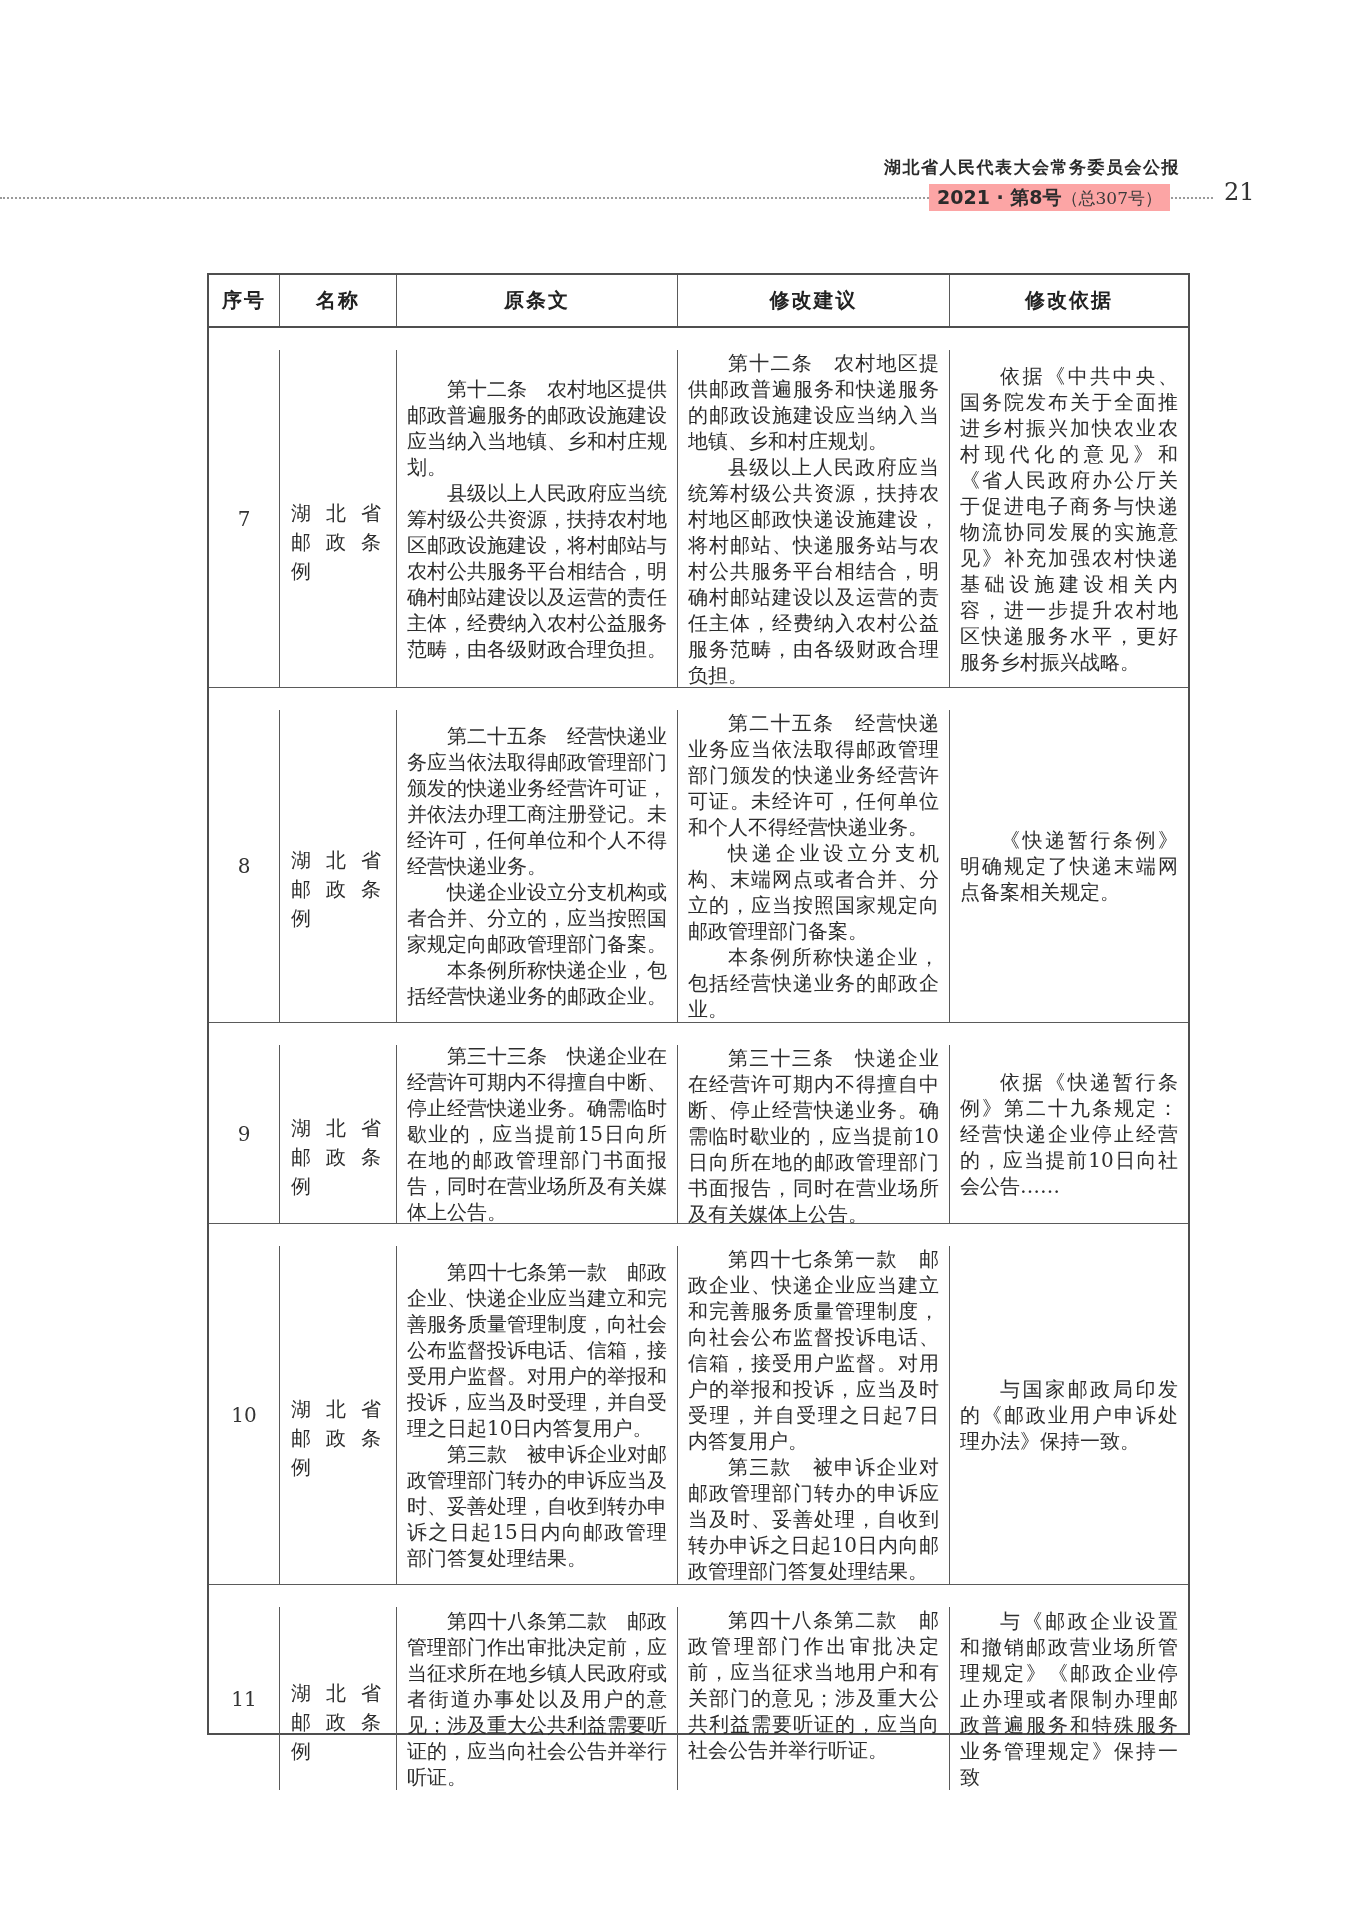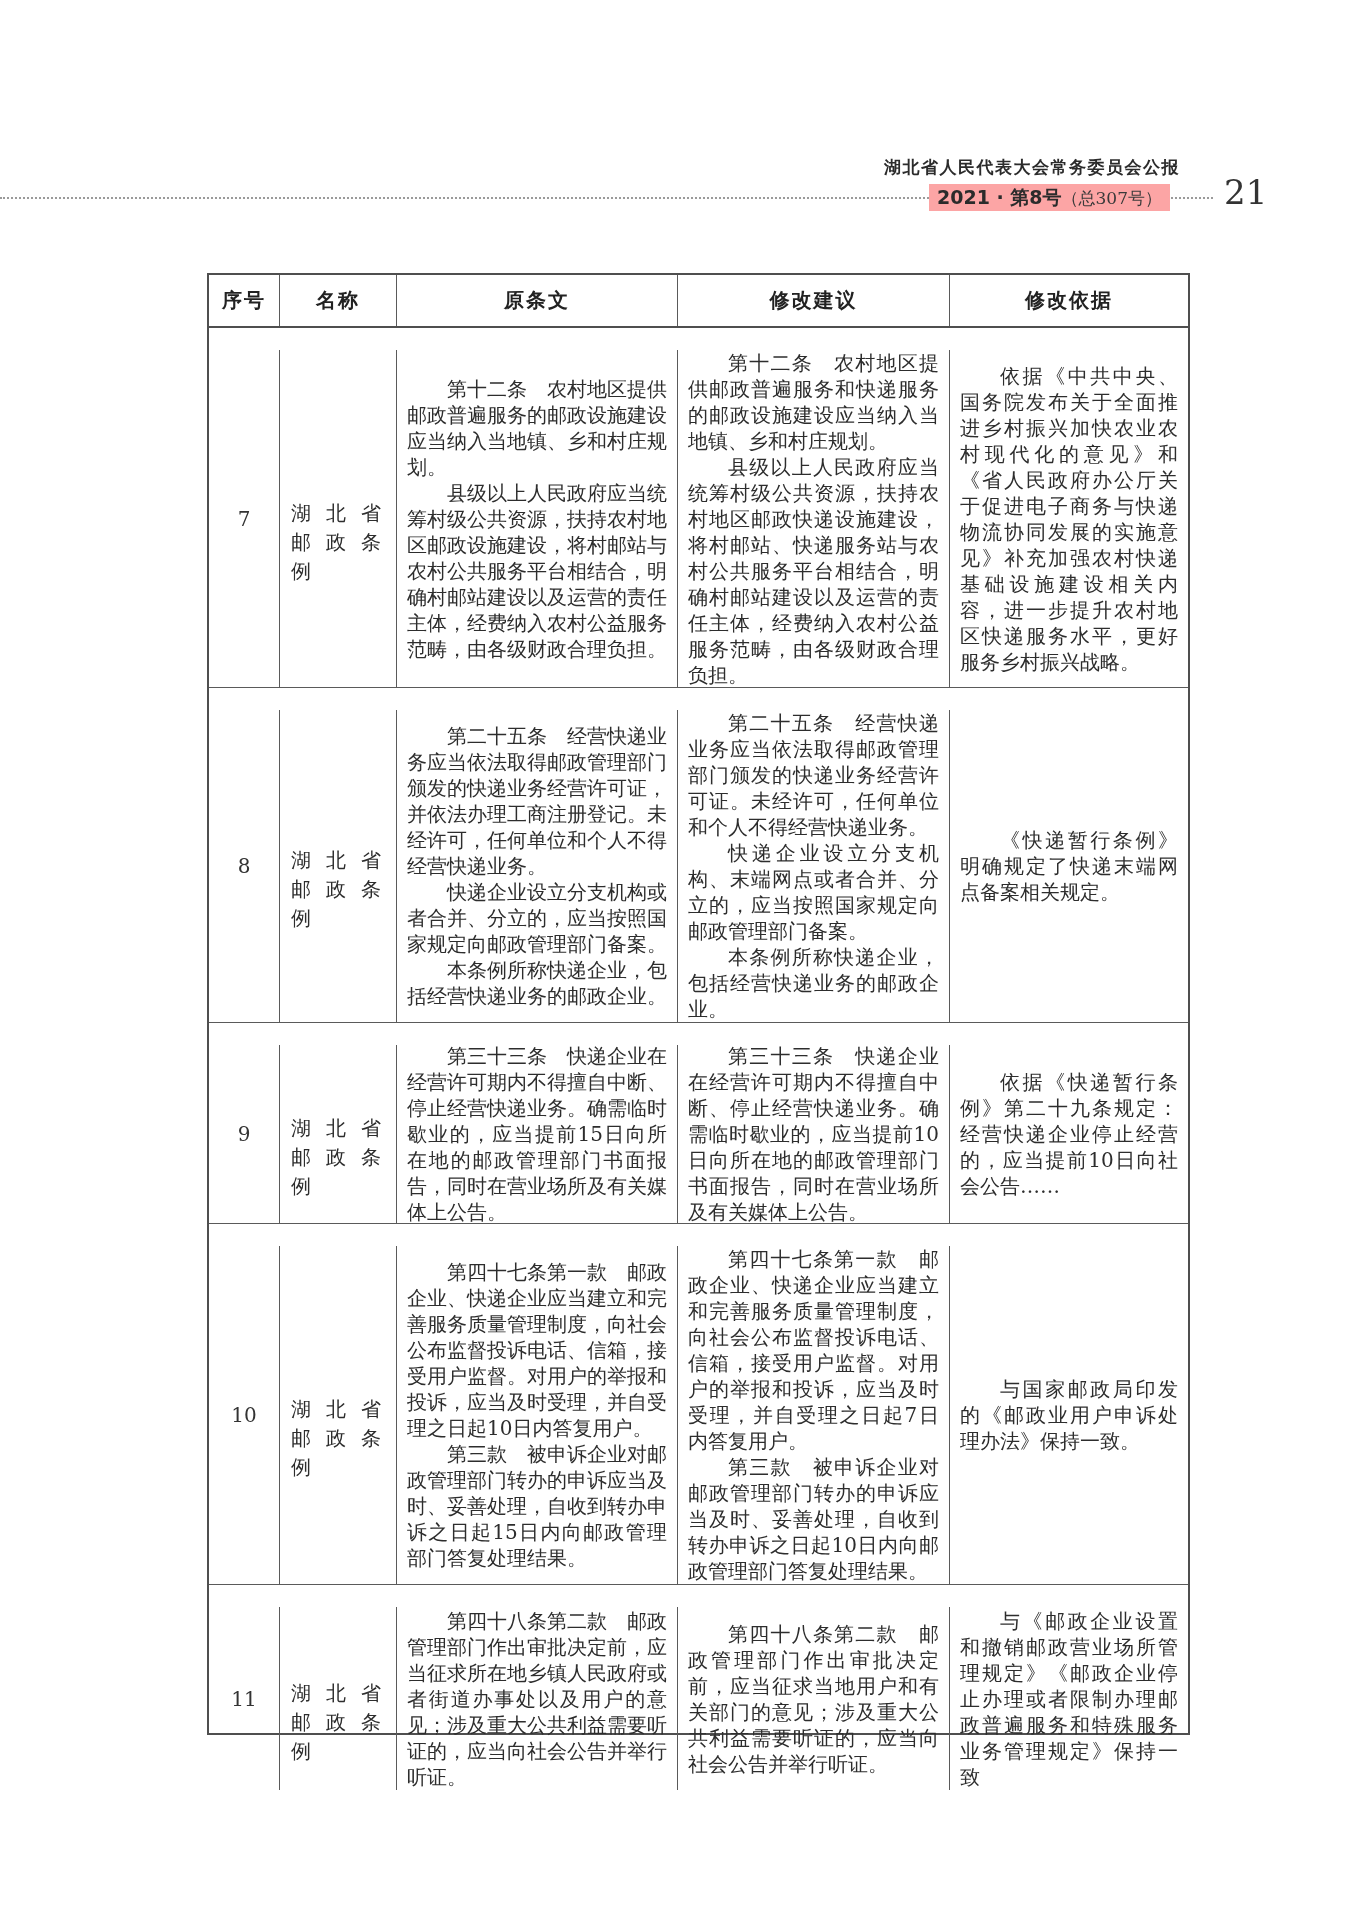--- a/index.html
+++ b/index.html
@@ -30,21 +30,21 @@
     font-weight:bold;font-size:19px;line-height:26px;color:#2b2b2b;
     white-space:nowrap;
   }
   .issue-paren{
     font-family:"DejaVu Serif","Liberation Serif",serif;
     font-weight:normal;font-size:17px;color:#3a3a3a;
   }
   .page-number{
     position:absolute;top:174px;left:1224px;
     font-family:"DejaVu Serif","Liberation Serif",serif;
-    font-size:34px;line-height:36px;color:#333333;
+    font-size:24px;line-height:36px;color:#333333;
   }
   
   .revision-table{
     position:absolute;left:207px;top:273px;
     width:983px;height:1462px;
     border:2px solid #4f4f4f;
     box-sizing:border-box;
     display:flex;flex-direction:column;gap:22px;
   }
   .trow{display:flex;flex-direction:row;box-sizing:border-box;}
@@ -57,21 +57,21 @@
   .trow:not(.header):not(:last-child){border-bottom:1.5px solid #5a5a5a;}
   .cell{
     box-sizing:border-box;overflow:hidden;
     border-right:1.5px solid #5a5a5a;
     display:flex;flex-direction:column;justify-content:center;
   }
   .cell:last-child{border-right:none;}
   .c-seq{width:71px;align-items:center;font-size:20px;color:#333;}
   .c-name{width:117px;padding:8px 11px;}
   .c-orig{width:281px;padding:0 10px;}
-  .c-sugg{width:272px;padding:0 10px;}
+  .c-sugg{width:272px;padding:0 10px;justify-content:space-between;}
   .c-basis{width:238px;padding:12px 10px;}
   .trow.header .cell{
     align-items:center;justify-content:center;
     font-family:"DejaVu Sans","Liberation Sans",sans-serif;
     font-weight:bold;font-size:20px;letter-spacing:2px;color:#222;
   }
   .name-text{
     font-size:20px;line-height:29px;letter-spacing:4px;
     text-align:justify;word-break:break-all;color:#2d2d2d;margin-top:47px;
   }

